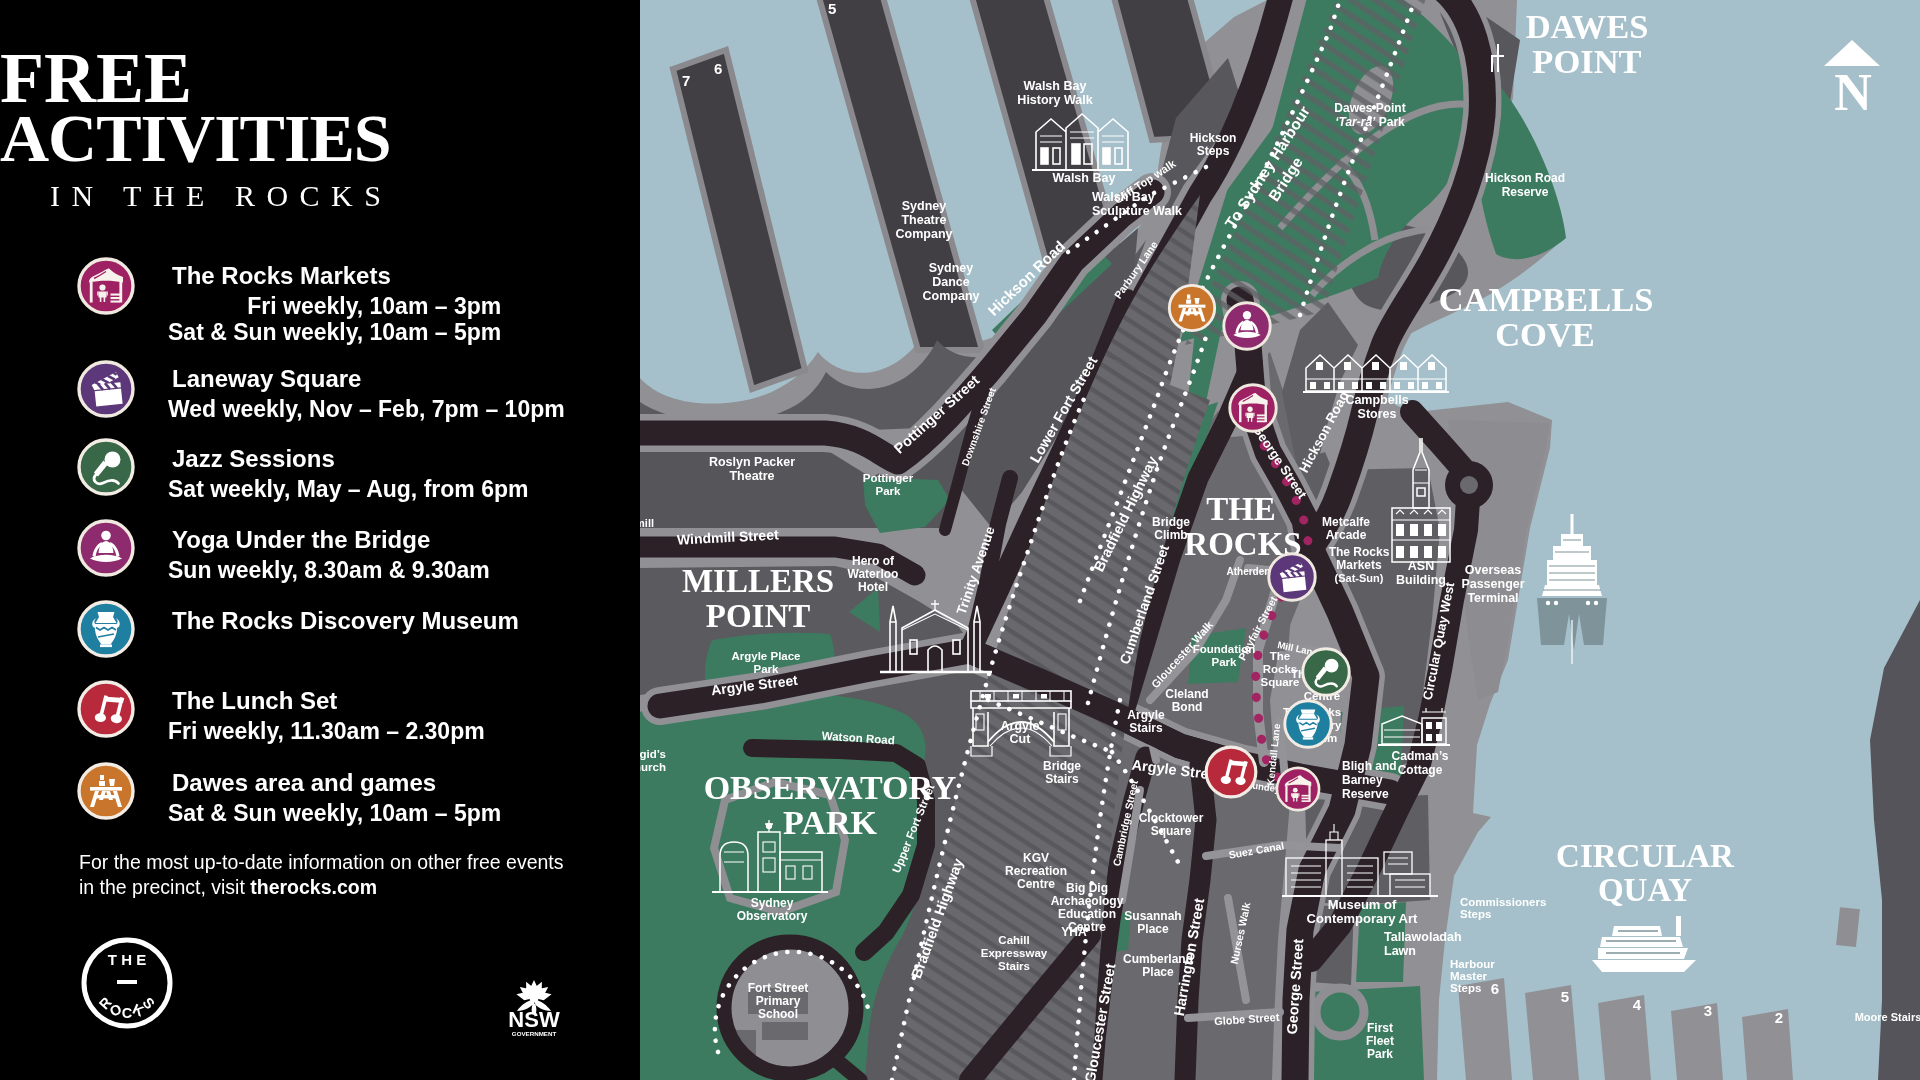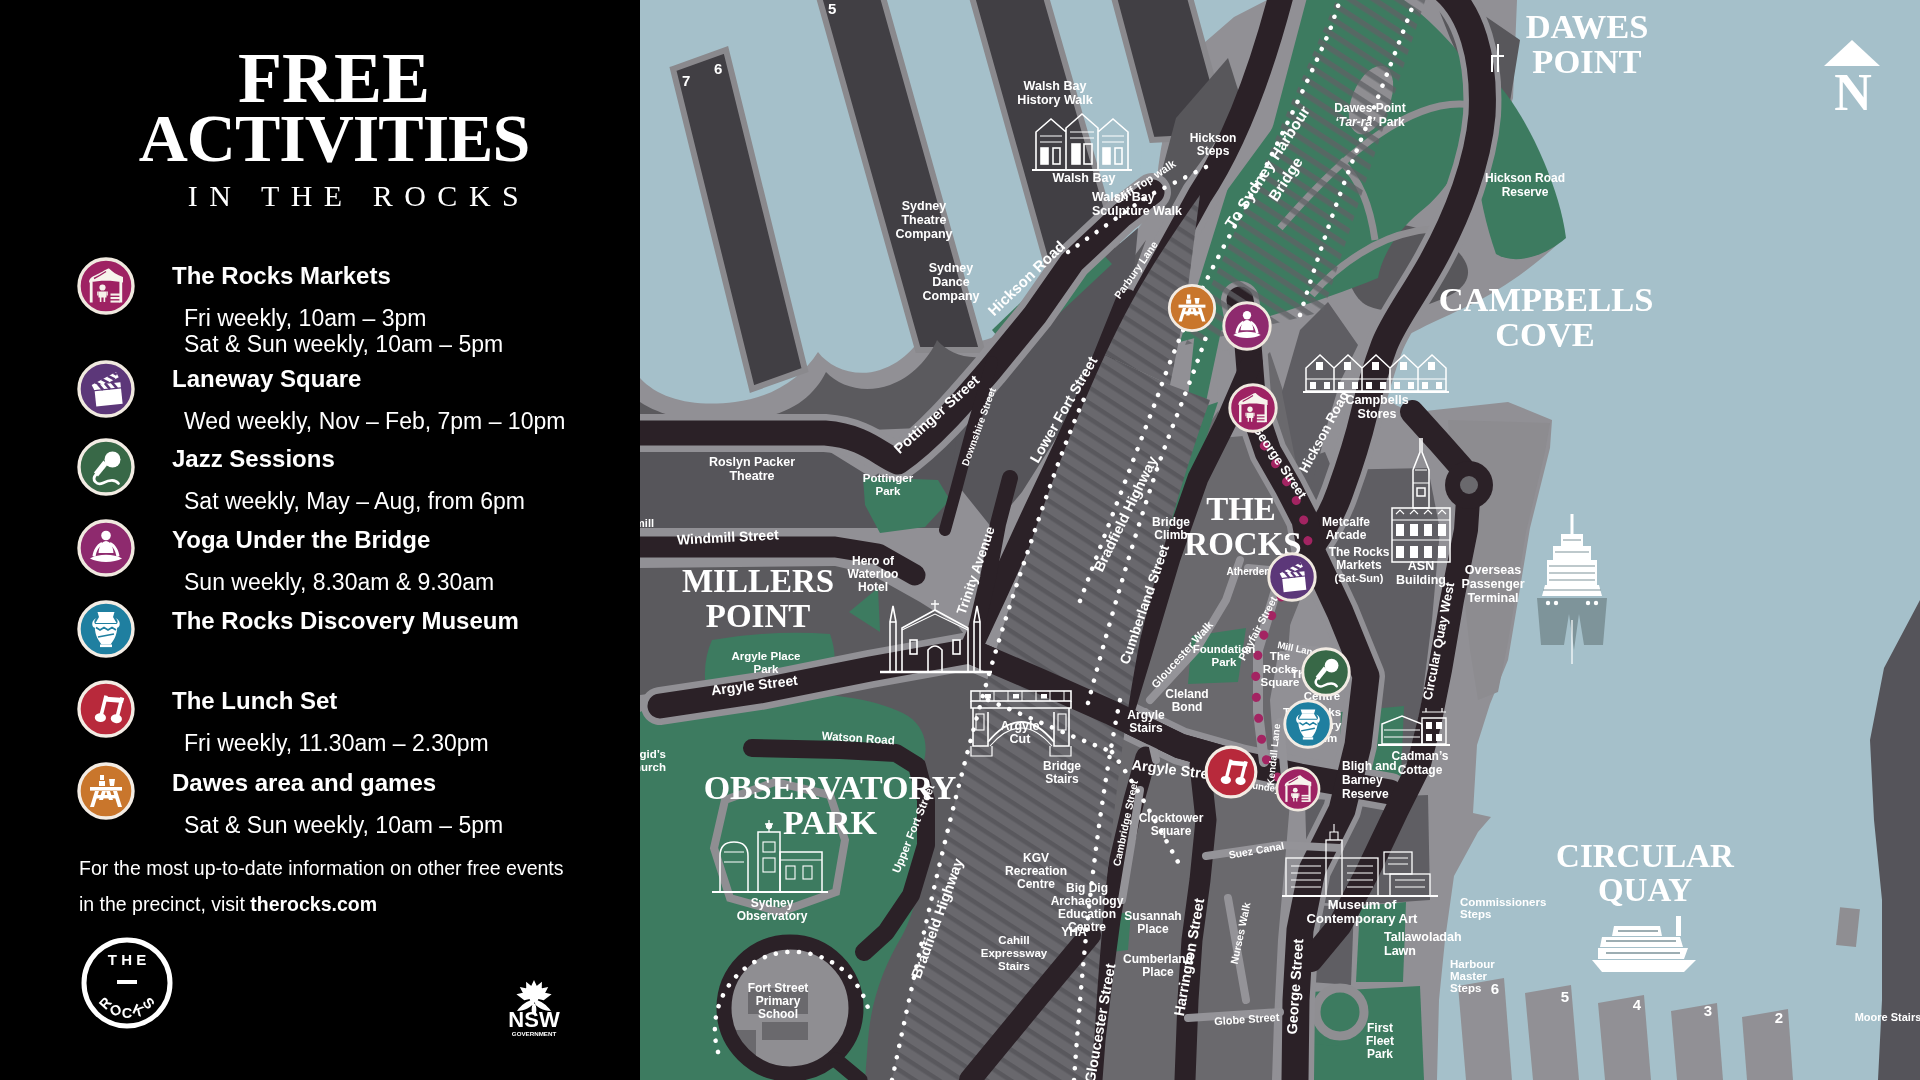--- a/index.html
+++ b/index.html
@@ -1,25 +1,25 @@
 <!DOCTYPE html>
 <html><head><meta charset="utf-8">
 <style>
   html,body{margin:0;padding:0;background:#000;}
   #page{position:relative;width:1920px;height:1080px;overflow:hidden;background:#000;font-family:"Liberation Sans",sans-serif;}
   #sidebar{position:absolute;left:0;top:0;width:640px;height:1080px;background:#000;color:#fff;}
-  #title{position:absolute;left:0;top:49px;width:668px;text-align:center;color:#fff;}
+  #title{position:absolute;left:0;top:49px;width:668px;color:#fff;}
   #t1{font-family:"Liberation Serif",serif;font-weight:bold;font-size:72px;line-height:59px;}
   #t2{font-family:"Liberation Serif",serif;font-weight:bold;font-size:68px;line-height:61px;letter-spacing:-1px;}
   #t3{font-family:"Liberation Serif",serif;font-size:30px;letter-spacing:11.5px;margin-top:10px;text-indent:42px;padding-left:8px;}
   .item{position:absolute;left:168px;color:#fff;}
   .item h3{margin:4px;font-size:24px;line-height:26px;font-weight:bold;}
-  .item p{margin:16px;font-size:23px;line-height:26px;font-weight:normal;}
+  .item p{margin:0;font-size:23px;line-height:26px;font-weight:bold;text-align:right;}
   .ic{position:absolute;left:77px;}
-  #para{position:absolute;left:79px;top:850px;width:560px;font-size:19.5px;line-height:36px;color:#fff;}
+  #para{position:absolute;left:79px;top:850px;width:560px;font-size:19.5px;line-height:25px;color:#fff;}
   #mapwrap{position:absolute;left:640px;top:0;width:1280px;height:1080px;}
 </style></head>
 <body>
 <div id="page">
 
   <div id="sidebar">
 
     <div id="title">
       <div id="t1">FREE</div>
       <div id="t2">ACTIVITIES</div>

